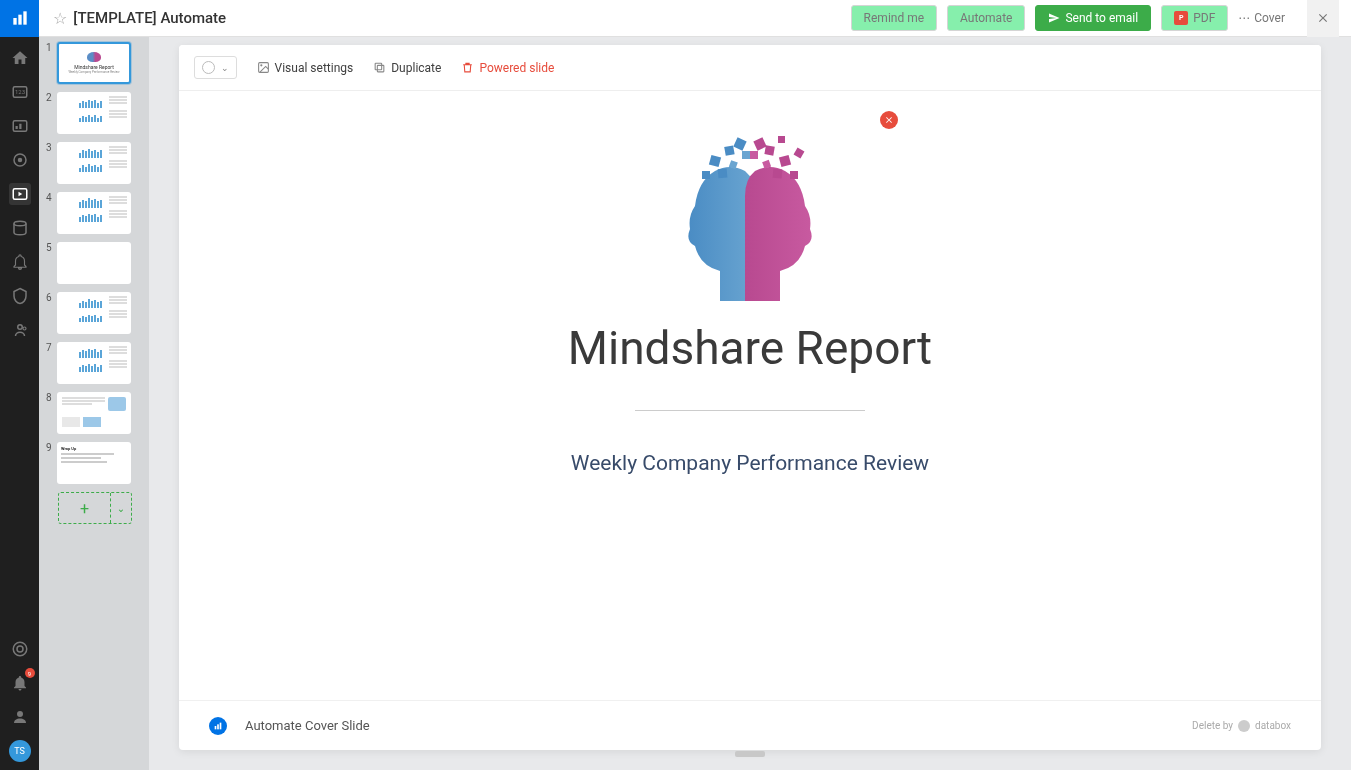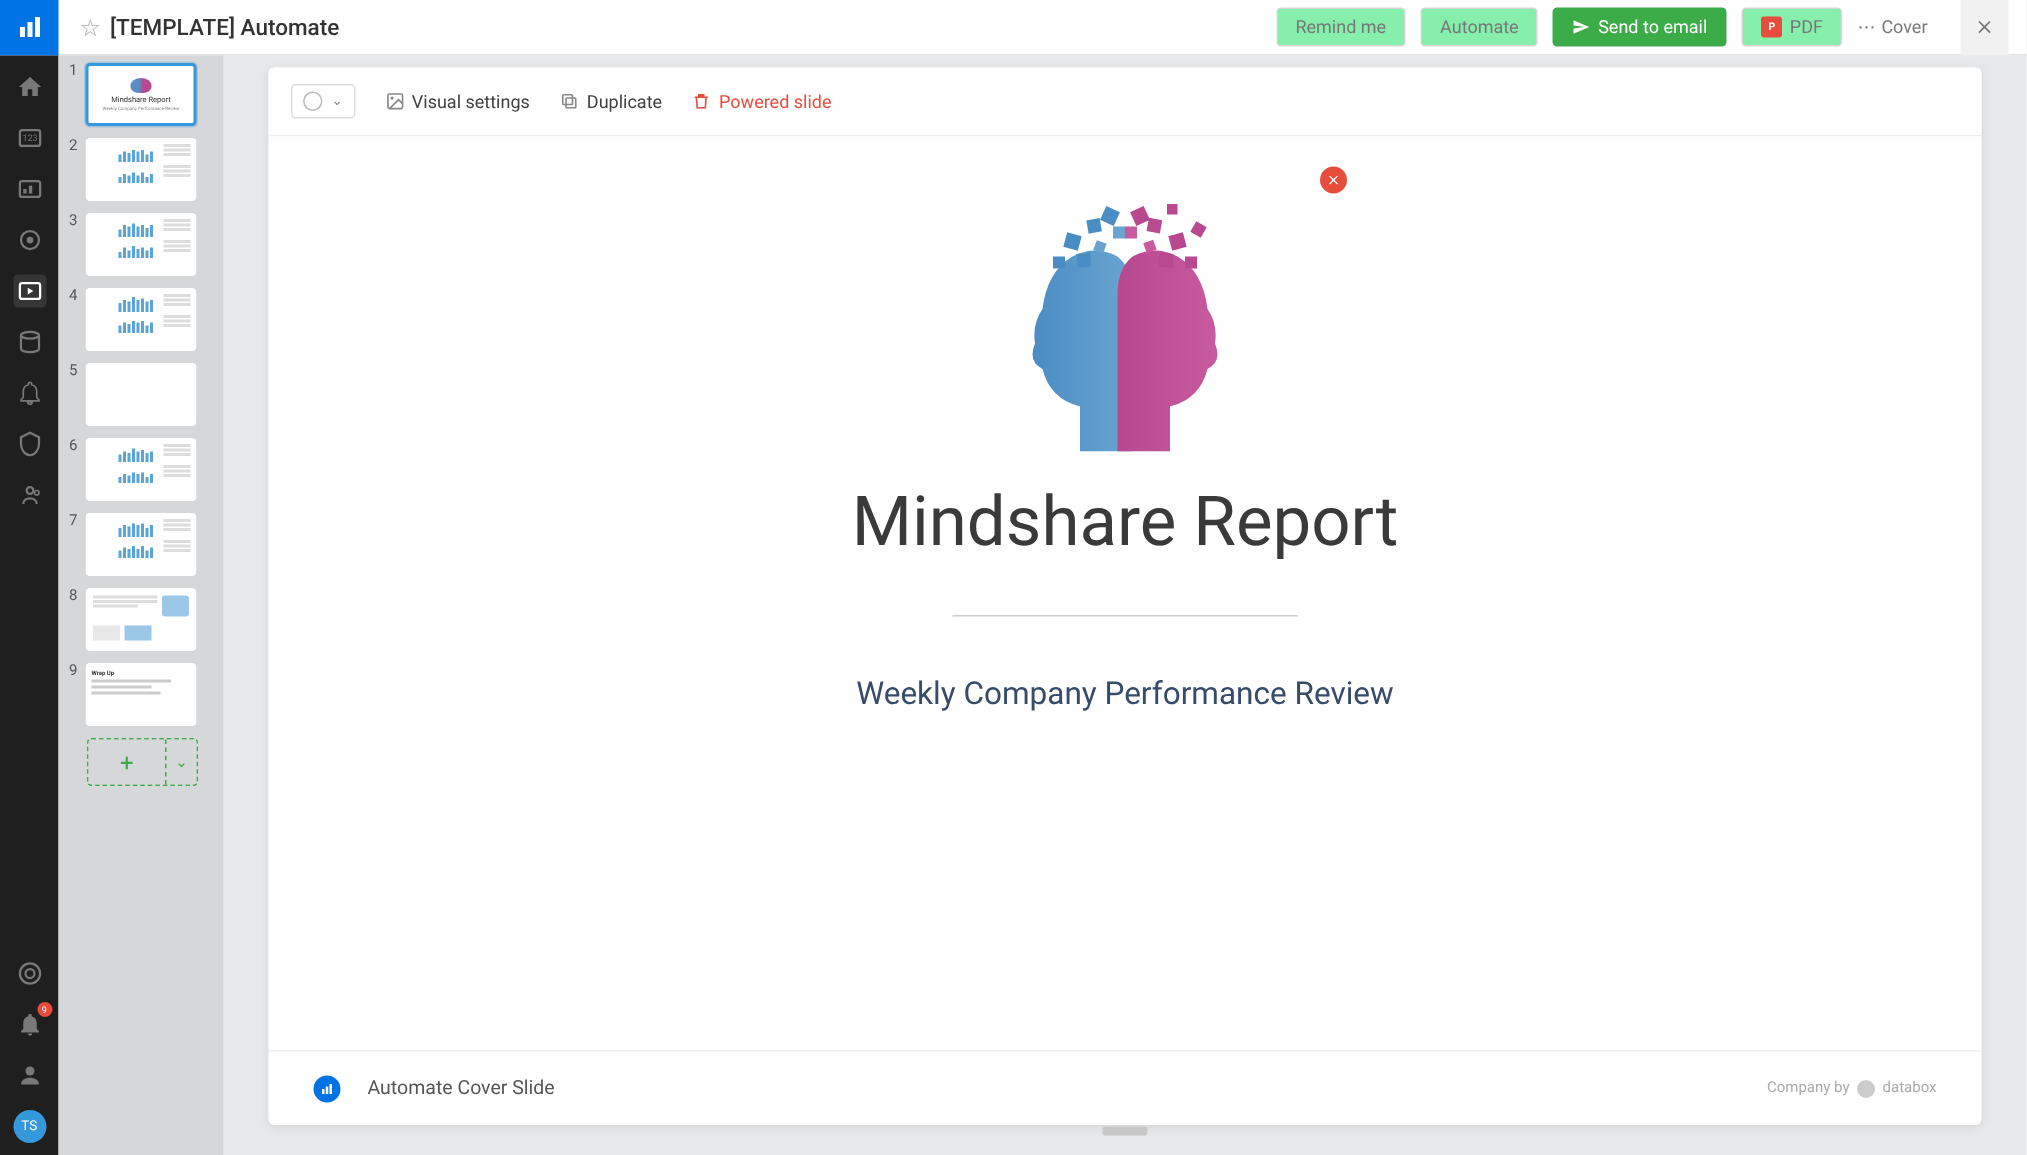--- a/index.html
+++ b/index.html
@@ -508,21 +508,21 @@
       <div class="slide-footer">
         <div class="slide-footer-logo">
             <svg width="10" height="10" viewBox="0 0 24 24">
               <rect x="4" y="12" width="4" height="8" fill="#fff"></rect>
               <rect x="10" y="8" width="4" height="12" fill="#fff"></rect>
               <rect x="16" y="4" width="4" height="16" fill="#fff"></rect>
             </svg>
           </div>
         <div class="slide-footer-title">Automate Cover Slide</div>
         <div class="slide-footer-right">
-          <span>Company by</span>
+          <span>Delete by</span>
           <span class="dblogo"></span>
           <span>databox</span>
         </div>
       </div>
     </div>
 
     <div class="slide-toolbar">
       <div class="toolbar-drop">
         <div class="dropicon"></div>
         <div class="dropcaret">⌄</div>

